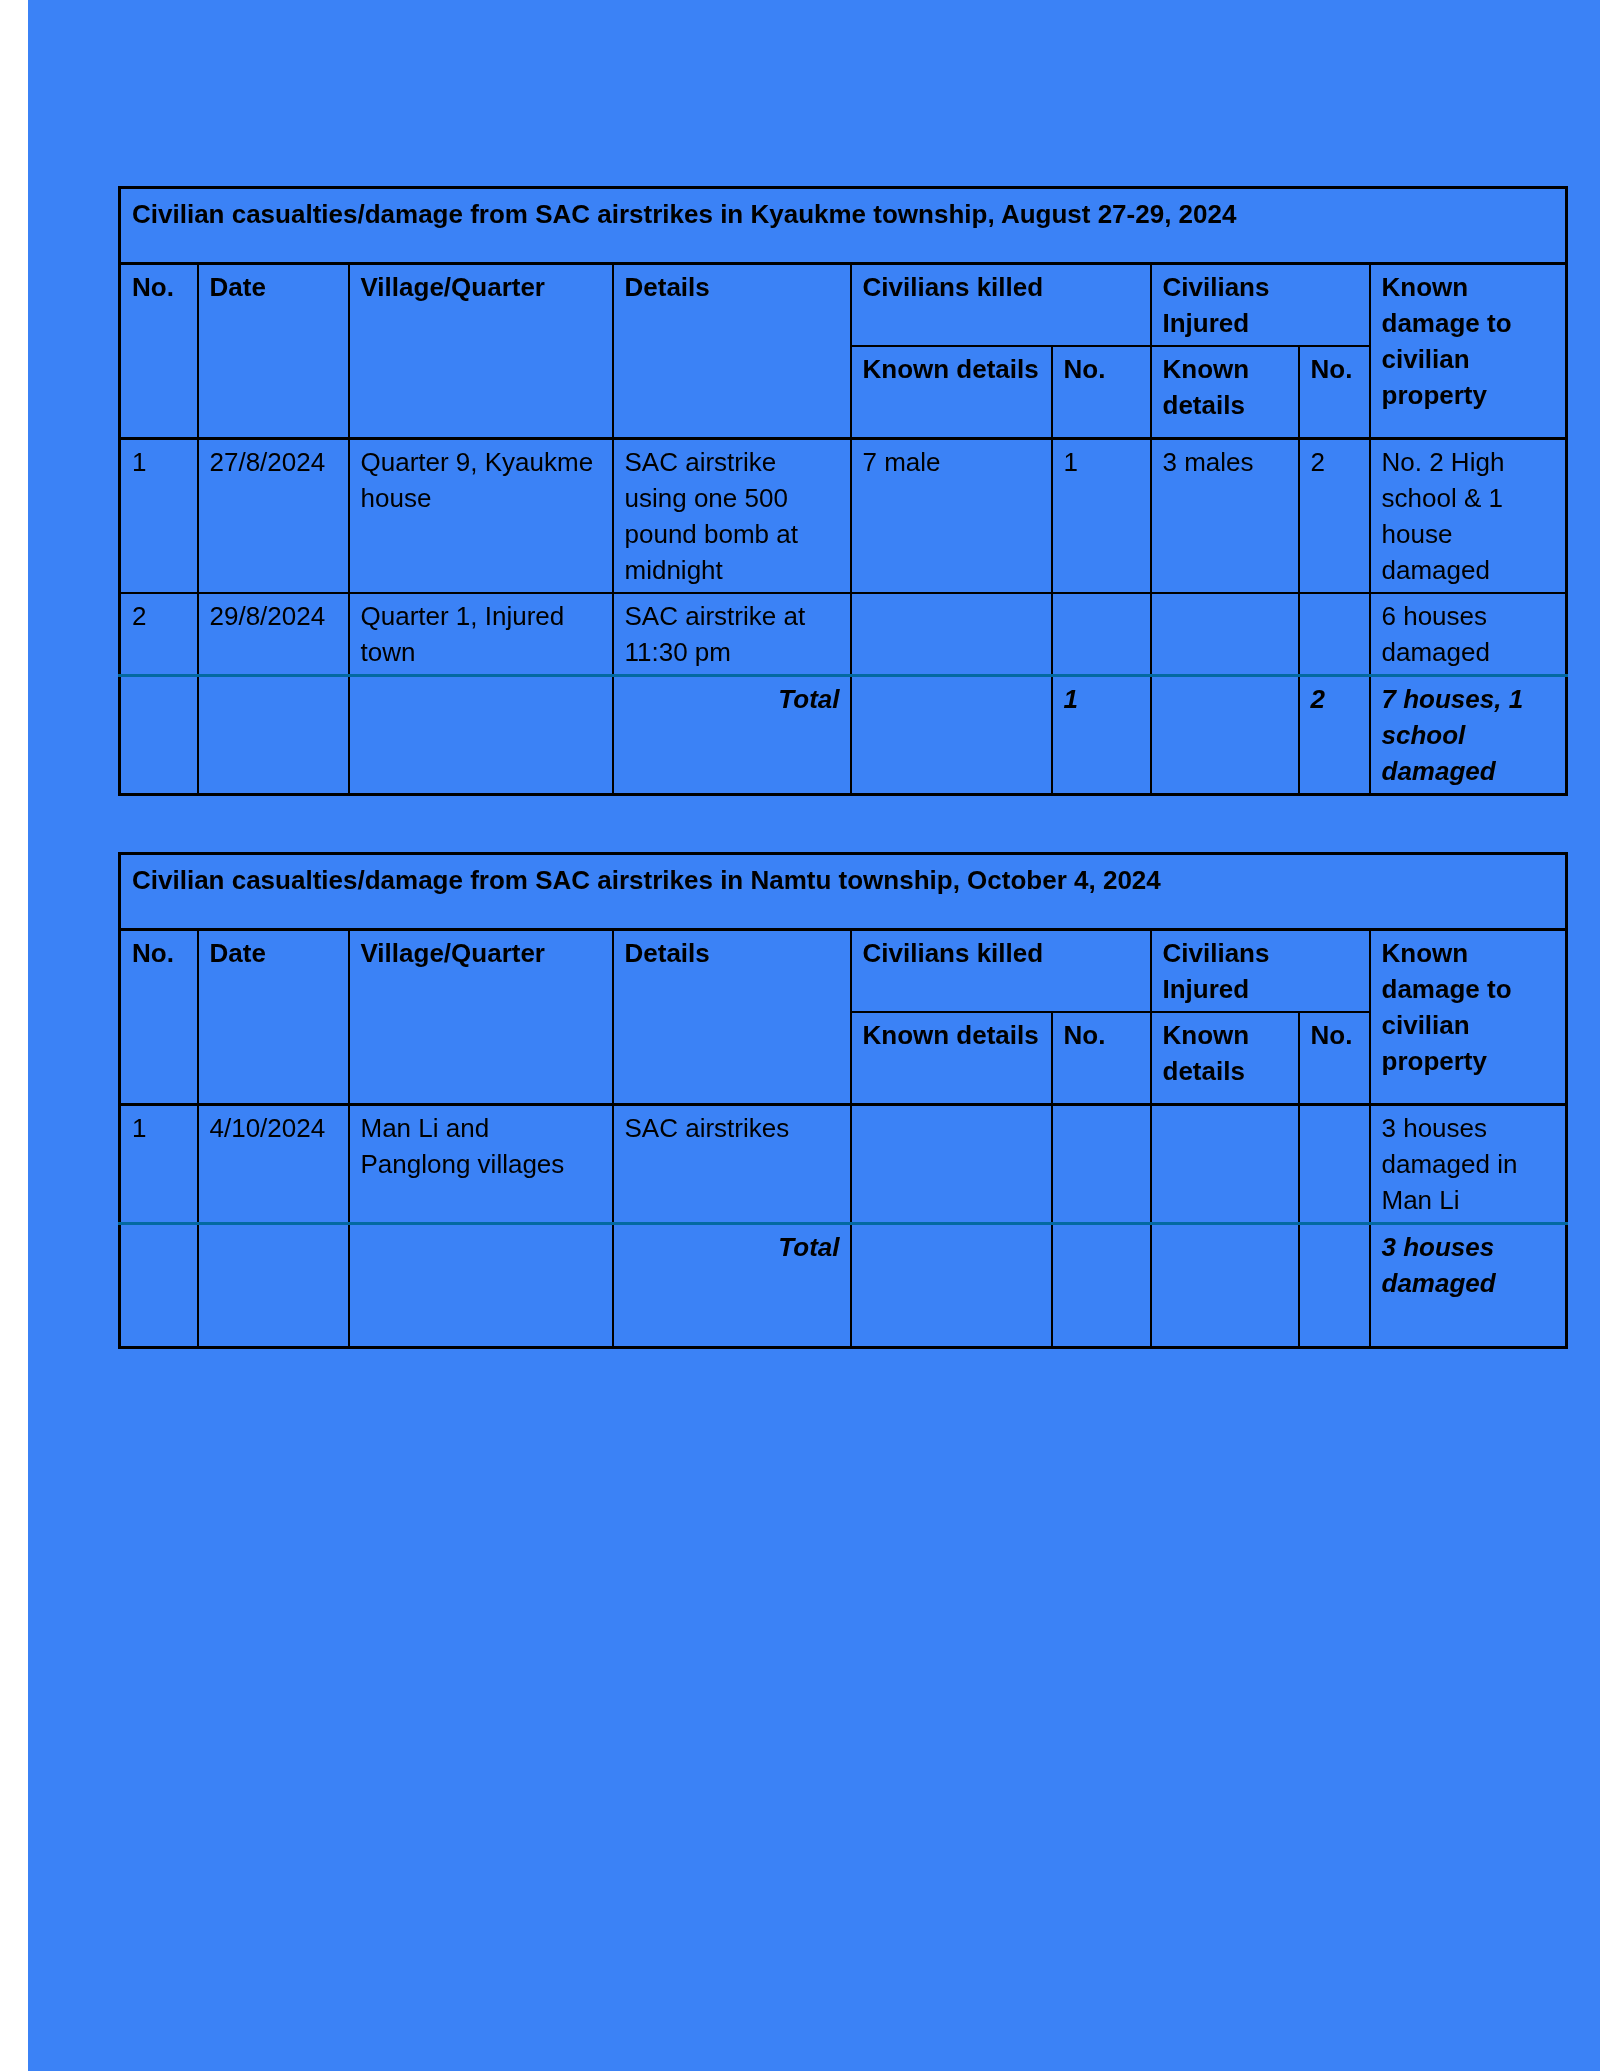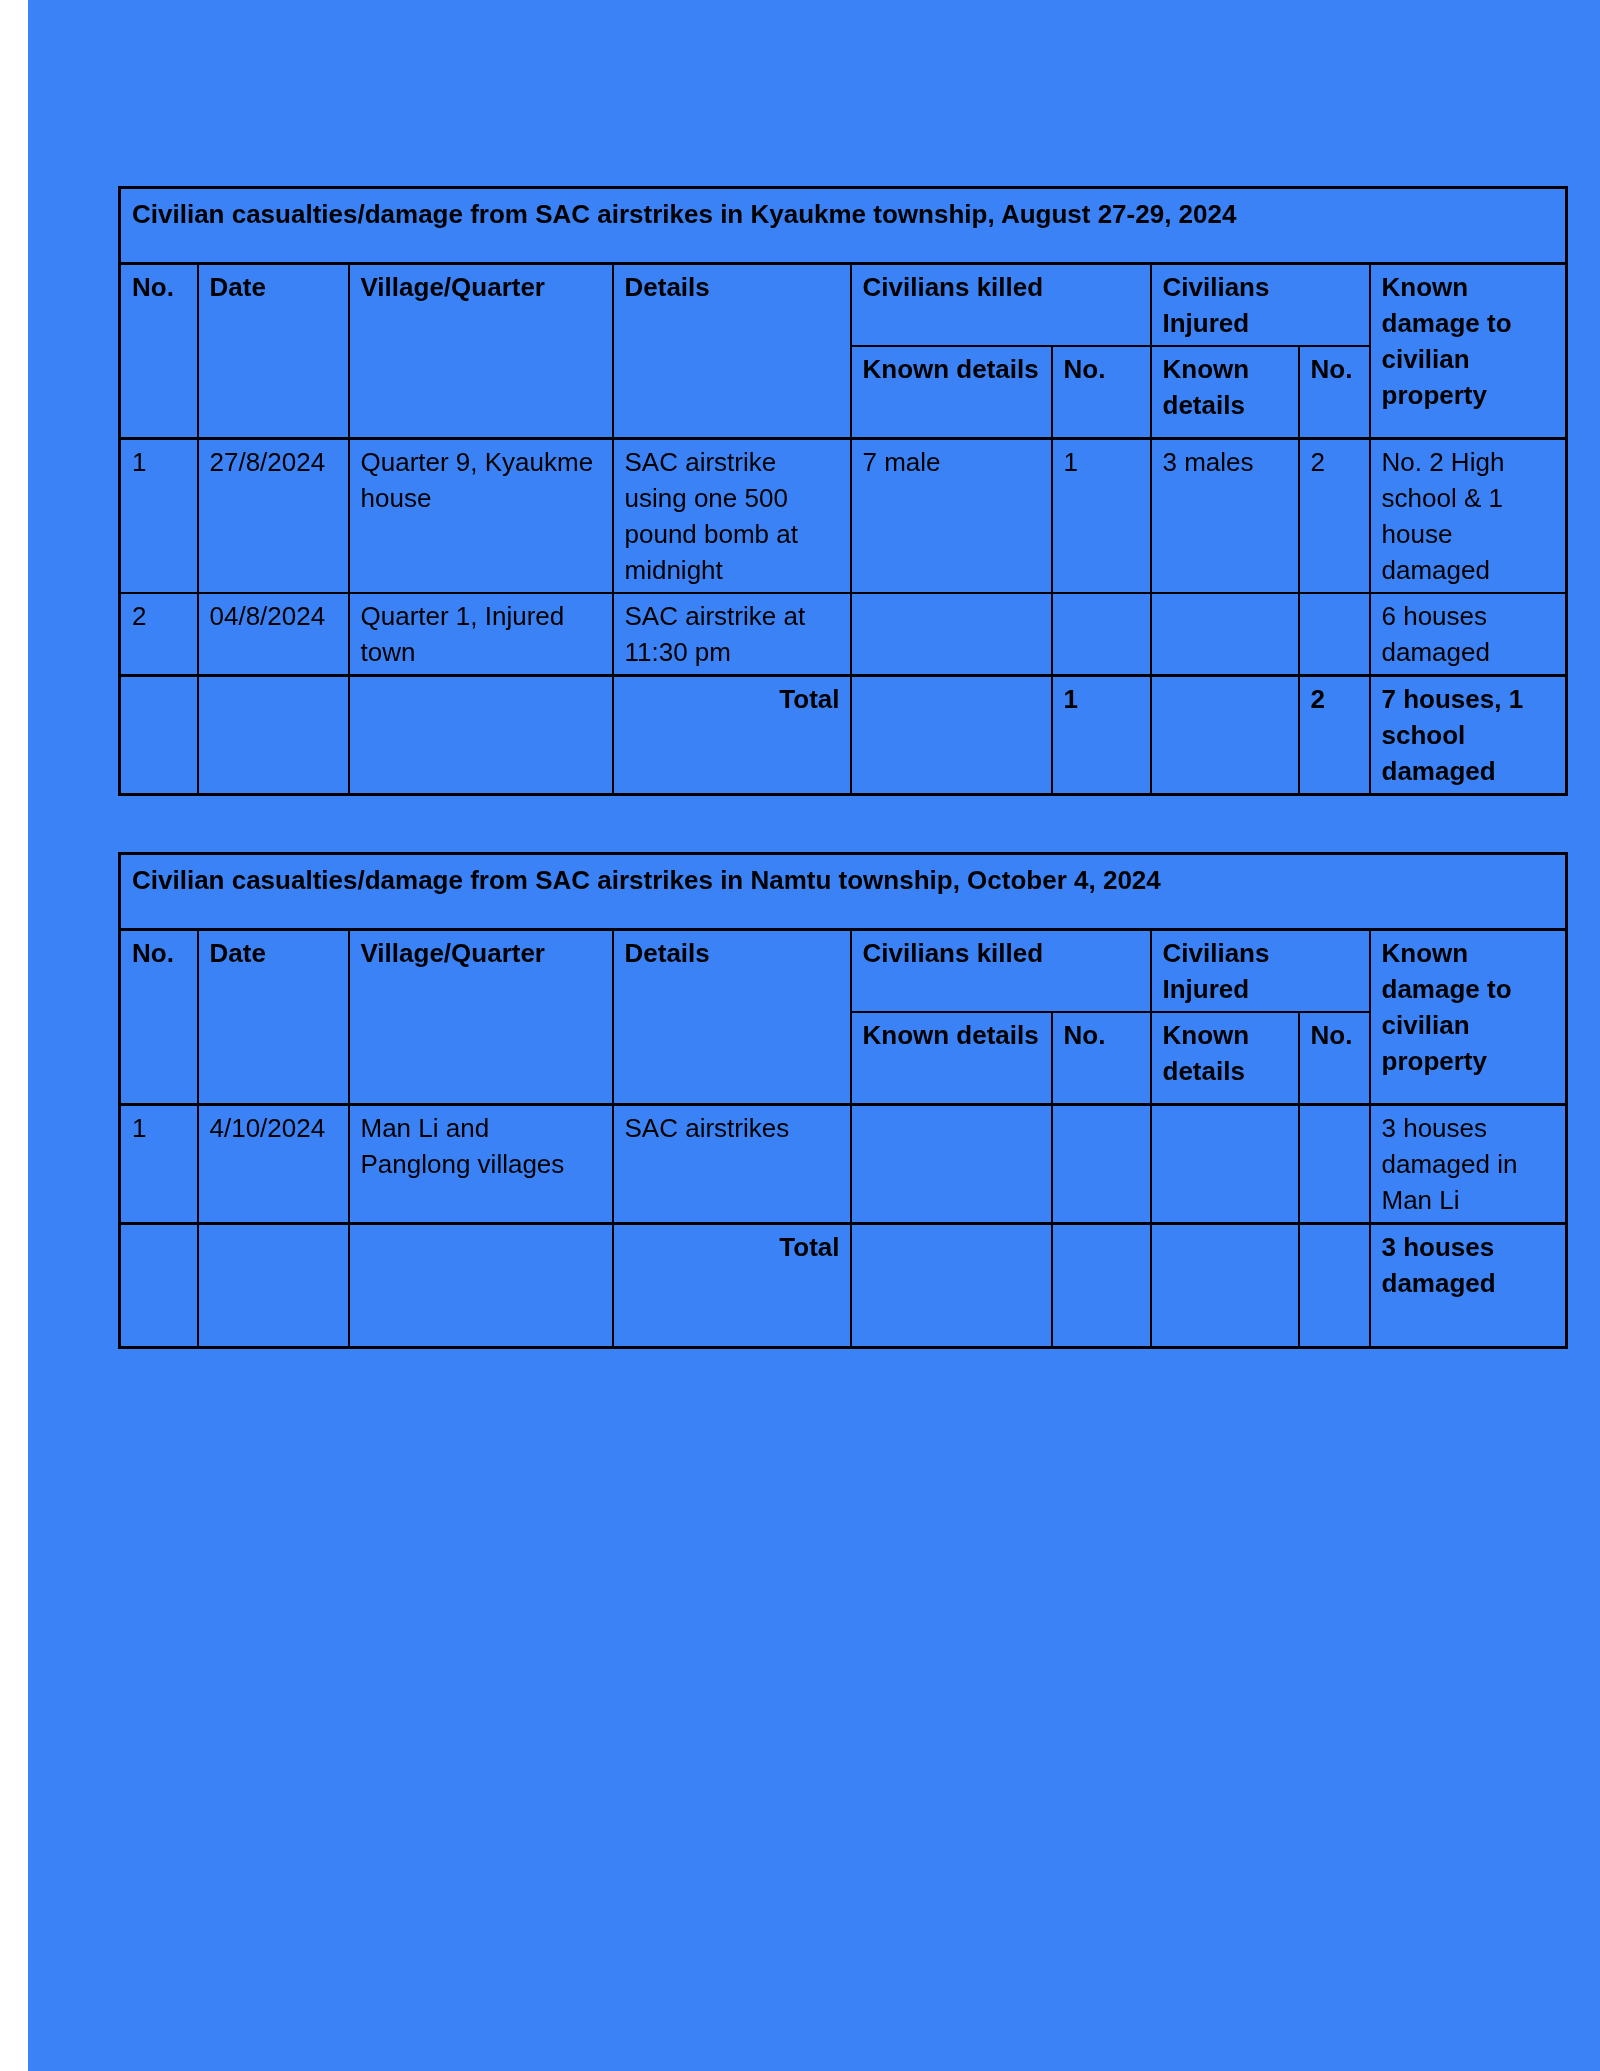--- a/index.html
+++ b/index.html
@@ -40,22 +40,23 @@
   table.casualty-table { border: 3px solid #000000; }
   .title-row td {
     border-bottom: 3px solid #000000;
     font-weight: bold;
     padding-top: 7px;
   }
   .head-row td, .subhead-row td { font-weight: bold; }
   .subhead-row td { border-bottom: 3px solid #000000; }
   .head-row td[rowspan] { border-bottom: 3px solid #000000; }
   .total-row td {
-    border-top: 3px solid #000000;
+    border-top: 3px solid #0369a1;
     font-weight: bold;
+    font-style: italic;
   }
   .total-label { text-align: right; }
 
   
   .h76  { height: 76px; }
   .h48  { height: 48px; }
   .h92  { height: 92px; }
   .h142 { height: 142px; }
   .h72  { height: 72px; }
   .h113 { height: 113px; }
@@ -115,21 +116,21 @@
       <td>Quarter 9, Kyaukme house</td>
       <td>SAC airstrike using one 500 pound bomb at midnight</td>
       <td>7 male</td>
       <td>1</td>
       <td>3 males</td>
       <td>2</td>
       <td>No. 2 High school &amp; 1 house damaged</td>
     </tr>
     <tr class="h72">
       <td>2</td>
-      <td>04/8/2024</td>
+      <td>29/8/2024</td>
       <td>Quarter 1, Injured town</td>
       <td>SAC airstrike at 11:30 pm</td>
       <td></td>
       <td></td>
       <td></td>
       <td></td>
       <td>6 houses damaged</td>
     </tr>
     <tr class="total-row h113">
       <td></td>

